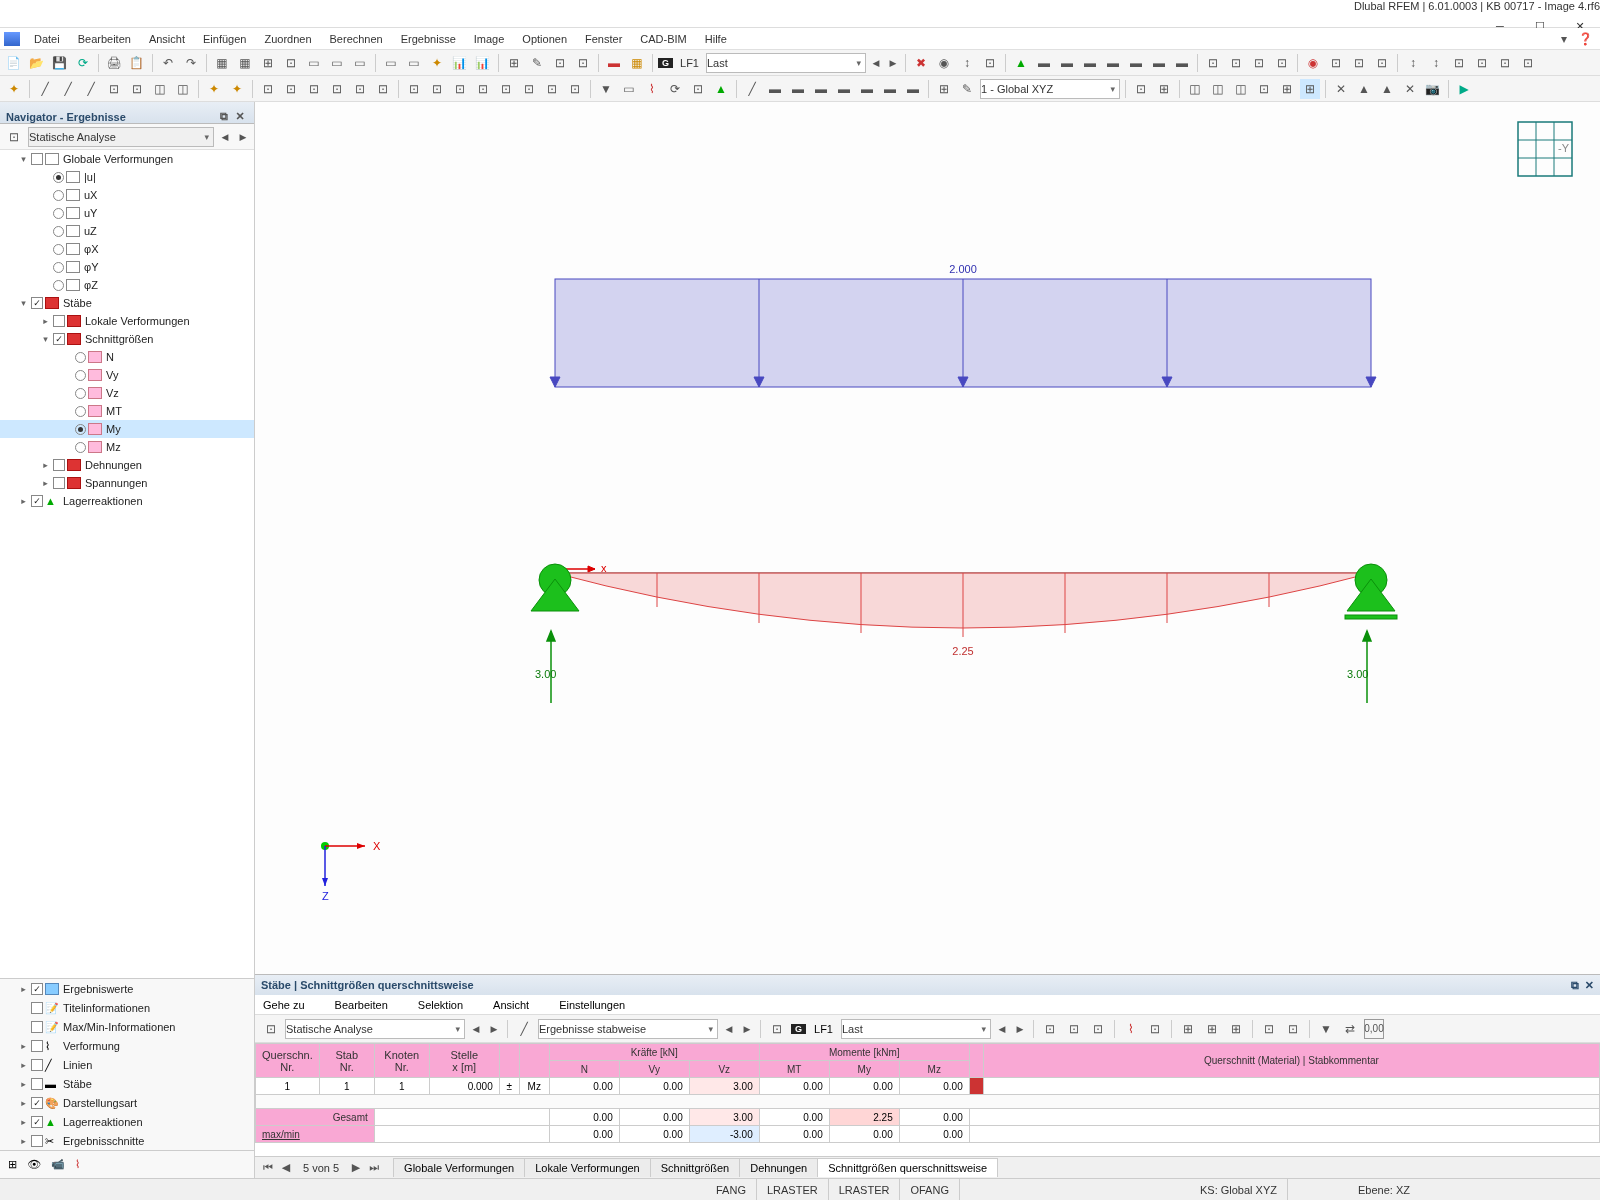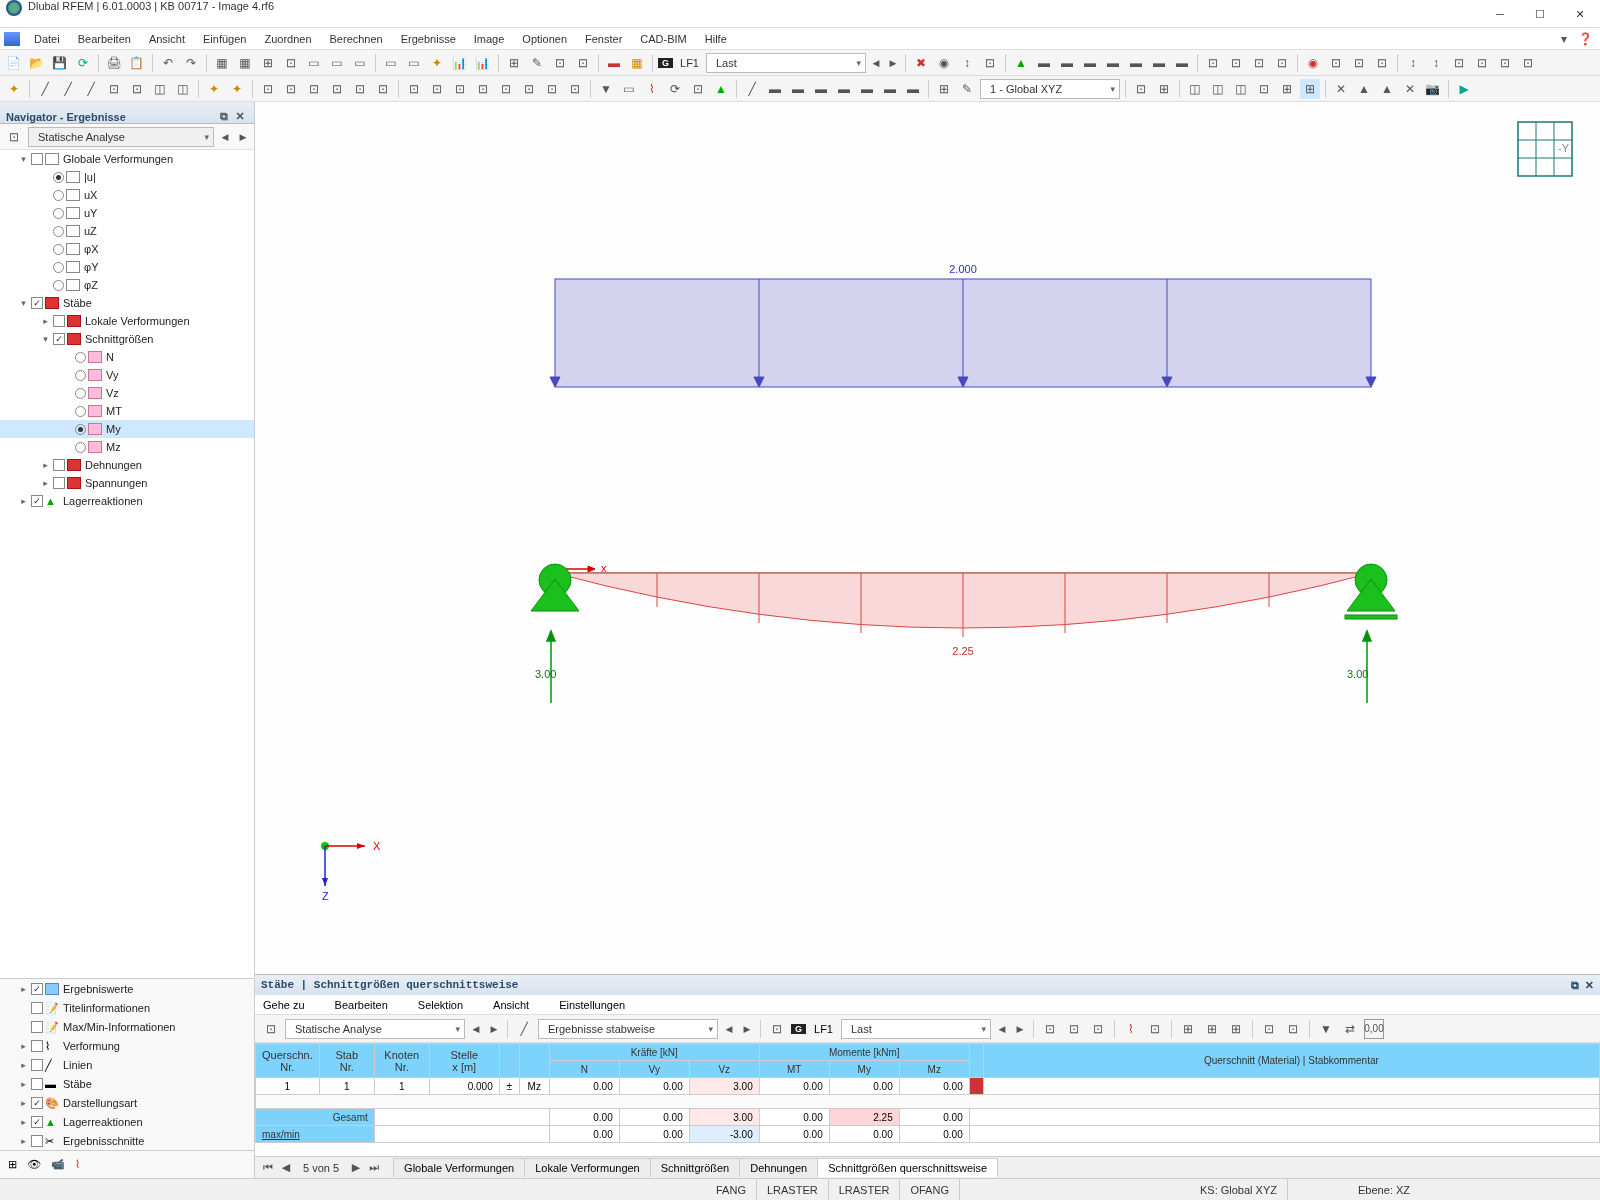--- a/index.html
+++ b/index.html
@@ -1,28 +1,28 @@
 <!DOCTYPE html>
 <html><head>
 <meta charset="utf-8">
 <style>
 * { box-sizing: border-box; margin: 0; padding: 0; font-family: "Segoe UI", Tahoma, sans-serif; font-size: 11px; }
 body { background: #fff; width: 1600px; height: 1200px; overflow: hidden; display: flex; flex-direction: column; }
-.titlebar { height: 28px; background: #fff; display: flex; align-items: flex-start; border-bottom: 1px solid #ddd; }
+.titlebar { height: 28px; background: #fff; display: flex; align-items: flex-end; border-bottom: 1px solid #ddd; flex-direction: column; }
 .titlebar .icon { width: 16px; height: 16px; margin: 0 6px; background: radial-gradient(circle,#5a8 40%,#258 60%); border-radius: 50%; }
 .titlebar .title { flex: 1; color: #333; }
 .titlebar .winbtns { display: flex; }
 .titlebar .winbtn { width: 40px; height: 28px; display: flex; align-items: center; justify-content: center; color: #333; }
 .menubar { height: 22px; background: #fff; display: flex; align-items: center; padding: 0 4px; gap: 2px; border-bottom: 1px solid #e0e0e0; }
 .menubar .mi { padding: 2px 8px; color: #333; }
 .menubar .spacer { flex: 1; }
 .toolbar { height: 26px; background: #f5f5f5; border-bottom: 1px solid #ddd; display: flex; align-items: center; padding: 0 4px; gap: 3px; }
 .tb { width: 20px; height: 20px; border: 1px solid transparent; display: flex; align-items: center; justify-content: center; color: #555; font-size: 12px; }
 .tbsep { width: 1px; height: 18px; background: #ccc; margin: 0 2px; }
-.combo { height: 20px; border: 1px solid #bbb; background: #fff; padding: 0 18px 0 9px; position: relative; min-width: 100px; display: flex; align-items: center; color: #333; }
+.combo { height: 20px; border: 1px solid #bbb; background: #fff; padding: 0 18px 0 0; position: relative; min-width: 100px; display: flex; align-items: center; color: #333; }
 .combo::after { content: "▾"; position: absolute; right: 4px; font-size: 9px; color: #666; }
 .main { flex: 1; display: flex; overflow: hidden; }
 .nav { width: 255px; background: #f8f8f8; border-right: 1px solid #ccc; display: flex; flex-direction: column; }
 .navhead { height: 22px; background: linear-gradient(#e8eef5,#d8e2ed); border-bottom: 1px solid #bbb; display: flex; align-items: flex-end; padding: 0 6px; font-weight: bold; color: #2a4a6a; }
 .navhead .t { flex: 1; }
 .navhead .b { width: 16px; text-align: center; color: #555; }
 .navrow { height: 26px; display: flex; align-items: center; padding: 0 4px; border-bottom: 1px solid #e0e0e0; gap: 4px; }
 .navrow .combo { flex: 1; background: #f0f0f0; }
 .tree { flex: 1; overflow: auto; background: #fff; }
 .tn { display: flex; align-items: center; height: 18px; padding-left: 4px; gap: 2px; }
@@ -38,27 +38,27 @@
 .navbottom { border-top: 1px solid #ccc; }
 .navbottom .tn { height: 19px; }
 .navfoot { height: 28px; border-top: 1px solid #ccc; display: flex; align-items: center; gap: 10px; padding: 0 8px; }
 
 .viewarea { flex: 1; display: flex; flex-direction: column; background: #fff; position: relative; }
 .canvas { flex: 1; background: #fdfdfd; position: relative; }
 .axisgizmo { position: absolute; top: 12px; right: 20px; width: 70px; height: 70px; }
 
 .bottompanel { height: 224px; border-top: 1px solid #bbb; display: flex; flex-direction: column; background: #f4f4f4; }
 .bp-head { height: 20px; background: linear-gradient(#e8eef5,#d8e2ed); display: flex; align-items: center; padding: 0 6px; font-weight: bold; color: #2a4a6a; }
-.bp-head .t { flex: 1; font-family: Liberation Mono, monospace; }
+.bp-head .t { flex: 1; }
 .bp-menu { height: 20px; display: flex; align-items: center; gap: 30px; padding: 0 8px; background: #fff; border-bottom: 1px solid #ddd; }
 .bp-tool { height: 28px; display: flex; align-items: center; gap: 4px; padding: 0 6px; background: #f5f5f5; border-bottom: 1px solid #ddd; }
 .bp-table { flex: 1; background: #fff; overflow: auto; }
 table { border-collapse: collapse; width: 100%; }
 th,td { border: 1px solid #ccc; padding: 1px 6px; text-align: center; font-size: 10px; height: 17px; background: #fff; }
-th { background: #7dd3fc; font-weight: normal; color: #333; }
+th { background: #f9a8d4; font-weight: normal; color: #333; }
 td.rg { text-align: right; }
 td.hl1 { background: #ffd6d6; } td.hl2 { background: #ffe8e8; } td.hl3 { background: #dfeeff; }
 .bp-tabs { height: 22px; display: flex; align-items: center; background: #f0f0f0; border-top: 1px solid #ccc; padding: 0 4px; gap: 0; }
 .bp-tabs .navb { width: 18px; text-align: center; color: #555; }
 .bp-tabs .pg { padding: 0 8px; color: #333; }
 .bp-tabs .tab { padding: 3px 10px; border: 1px solid #ccc; border-bottom: none; background: #ececec; margin-right: -1px; }
 .bp-tabs .tab.active { background: #fff; }
 
 .statusbar { height: 22px; background: #f0f0f0; border-top: 1px solid #ccc; display: flex; align-items: center; font-size: 10px; color: #333; }
 .statusbar .cell { border-right: 1px solid #ccc; padding: 0 10px; height: 100%; display: flex; align-items: center; }

